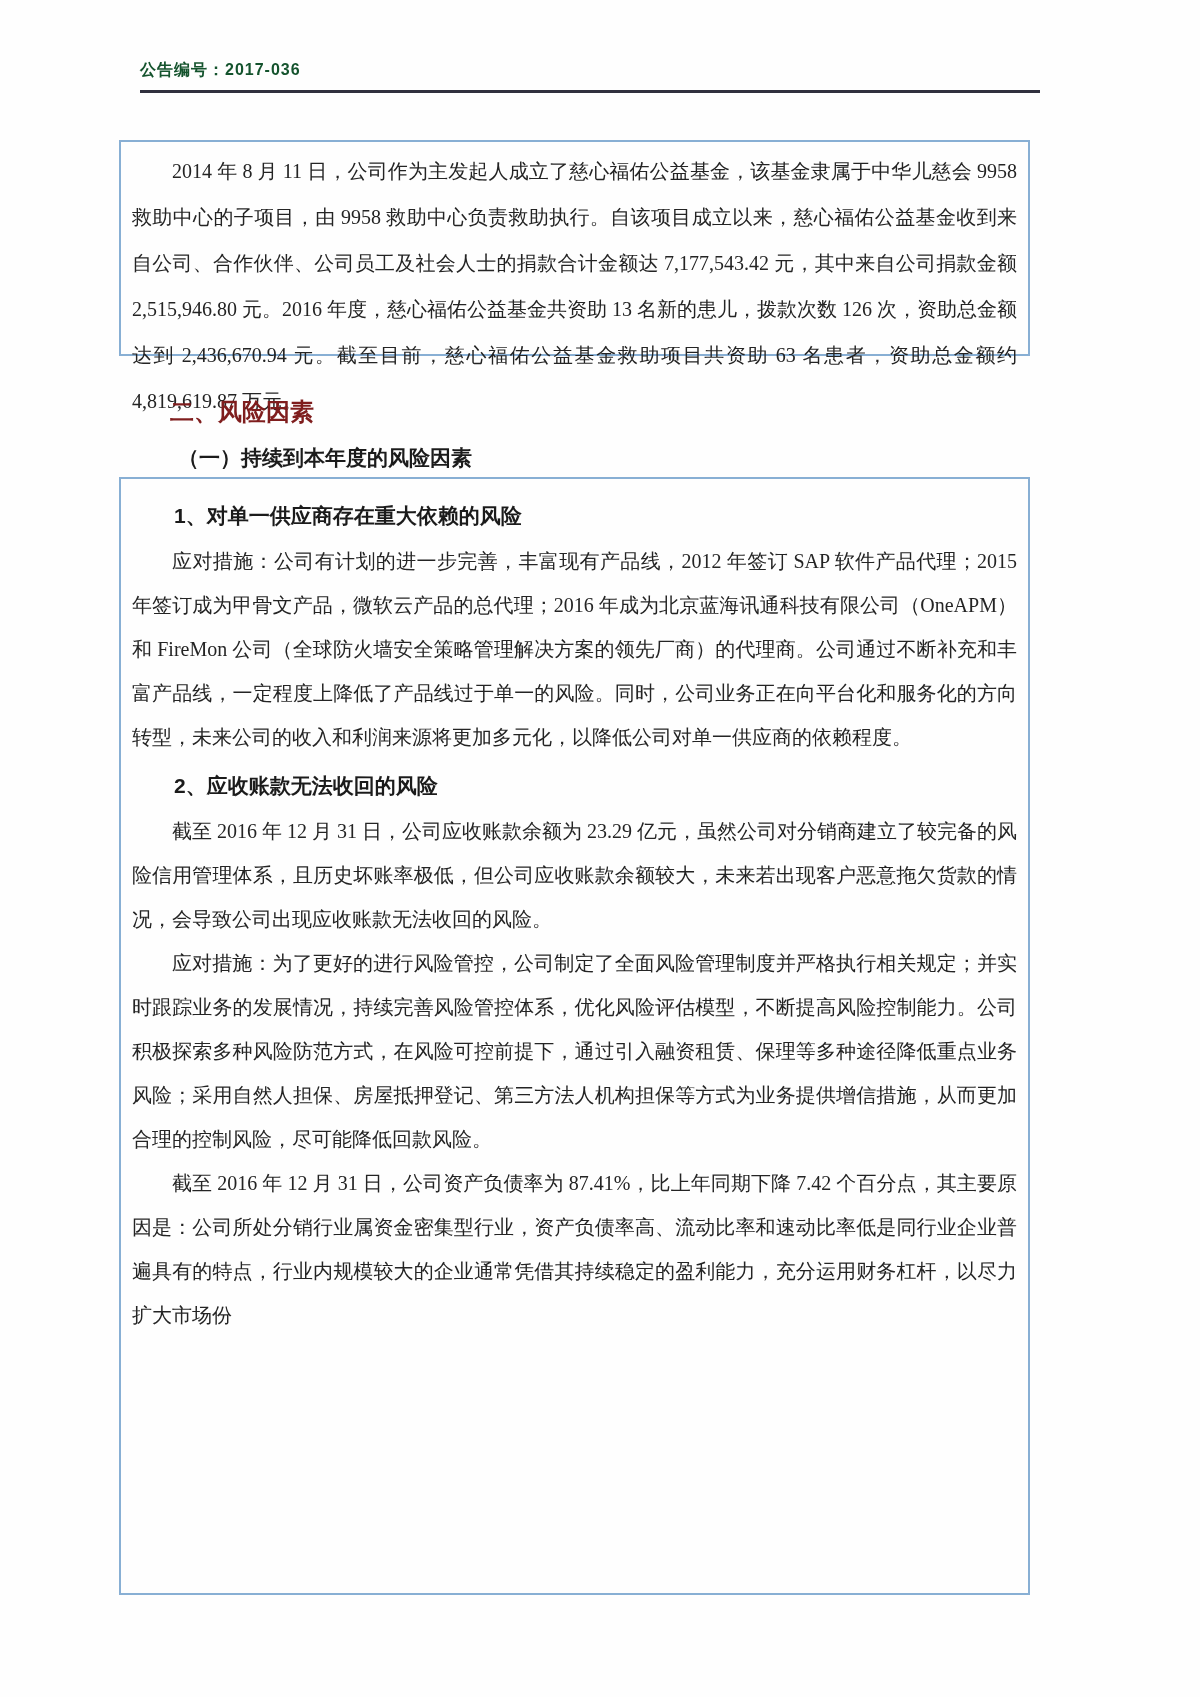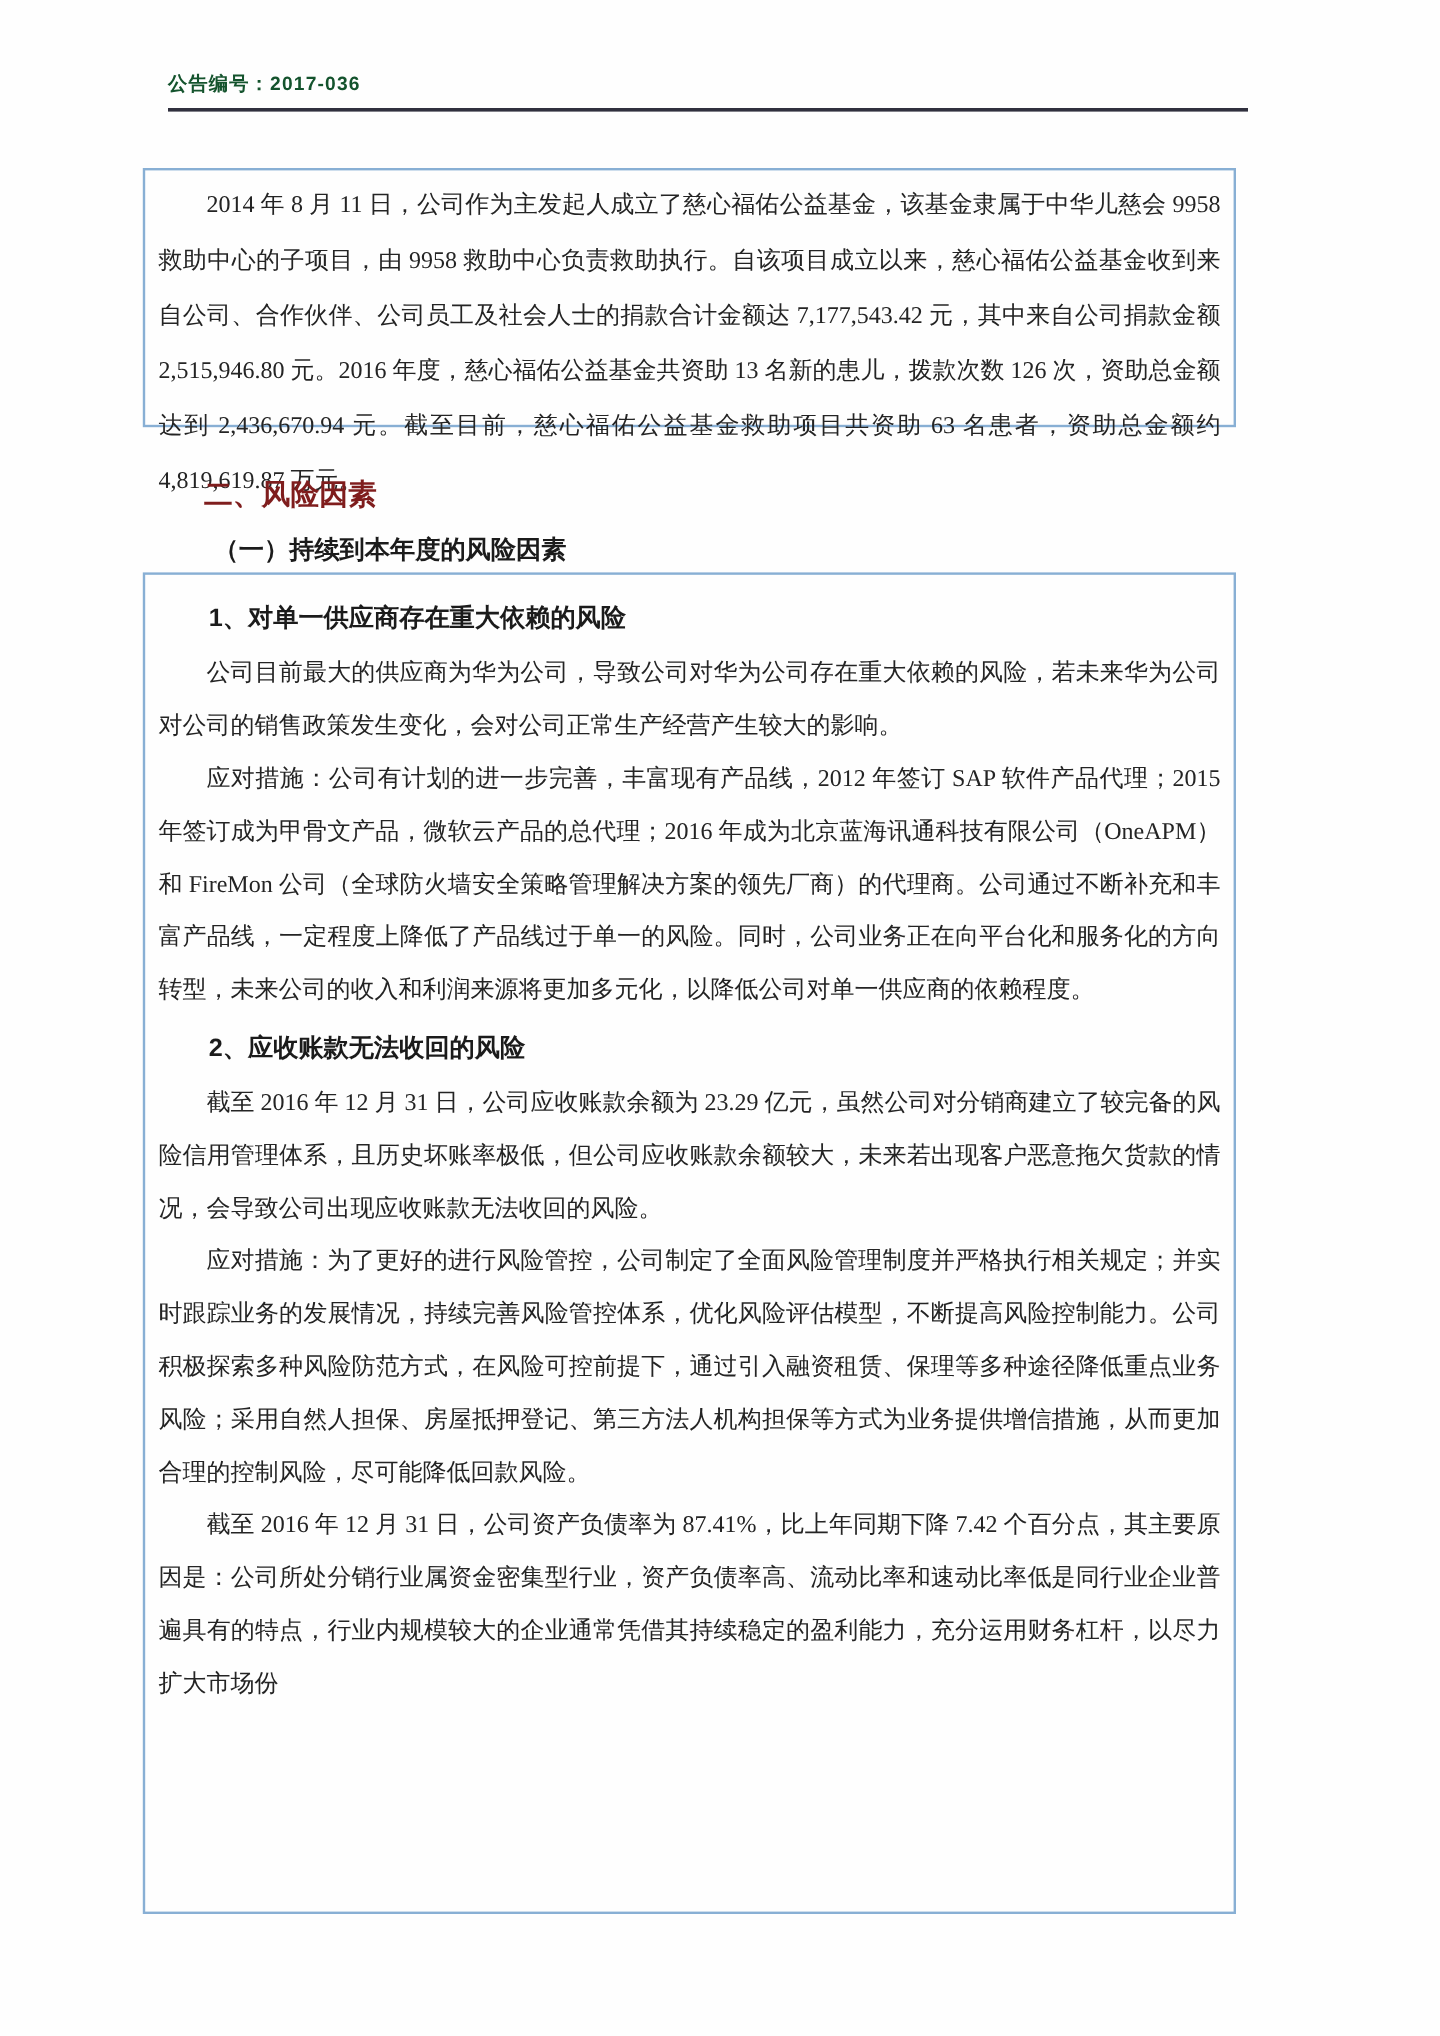--- a/index.html
+++ b/index.html
@@ -113,21 +113,20 @@
     <p class="para">2014 年 8 月 11 日，公司作为主发起人成立了慈心福佑公益基金，该基金隶属于中华儿慈会 9958 救助中心的子项目，由 9958 救助中心负责救助执行。自该项目成立以来，慈心福佑公益基金收到来自公司、合作伙伴、公司员工及社会人士的捐款合计金额达 7,177,543.42 元，其中来自公司捐款金额 2,515,946.80 元。2016 年度，慈心福佑公益基金共资助 13 名新的患儿，拨款次数 126 次，资助总金额达到 2,436,670.94 元。截至目前，慈心福佑公益基金救助项目共资助 63 名患者，资助总金额约 4,819,619.87 万元。</p>
   </div>
 
   <h2 class="sec-title">二、风险因素</h2>
 
   <h3 class="sec-subtitle">（一）持续到本年度的风险因素</h3>
 
   <div class="blue-box risk-box">
 
     <h4 class="risk-heading">1、对单一供应商存在重大依赖的风险</h4>
-    <p class="para">公司目前最大的供应商为华为公司，导致公司对华为公司存在重大依赖的风险，若未来华为公司对公司的销售政策发生变化，会对公司正常生产经营产生较大的影响。</p>
     <p class="para">应对措施：公司有计划的进一步完善，丰富现有产品线，2012 年签订 SAP 软件产品代理；2015 年签订成为甲骨文产品，微软云产品的总代理；2016 年成为北京蓝海讯通科技有限公司（OneAPM）和 FireMon 公司（全球防火墙安全策略管理解决方案的领先厂商）的代理商。公司通过不断补充和丰富产品线，一定程度上降低了产品线过于单一的风险。同时，公司业务正在向平台化和服务化的方向转型，未来公司的收入和利润来源将更加多元化，以降低公司对单一供应商的依赖程度。</p>
 
     <h4 class="risk-heading">2、应收账款无法收回的风险</h4>
     <p class="para">截至 2016 年 12 月 31 日，公司应收账款余额为 23.29 亿元，虽然公司对分销商建立了较完备的风险信用管理体系，且历史坏账率极低，但公司应收账款余额较大，未来若出现客户恶意拖欠货款的情况，会导致公司出现应收账款无法收回的风险。</p>
     <p class="para">应对措施：为了更好的进行风险管控，公司制定了全面风险管理制度并严格执行相关规定；并实时跟踪业务的发展情况，持续完善风险管控体系，优化风险评估模型，不断提高风险控制能力。公司积极探索多种风险防范方式，在风险可控前提下，通过引入融资租赁、保理等多种途径降低重点业务风险；采用自然人担保、房屋抵押登记、第三方法人机构担保等方式为业务提供增信措施，从而更加合理的控制风险，尽可能降低回款风险。</p>
 
     <p class="para">截至 2016 年 12 月 31 日，公司资产负债率为 87.41%，比上年同期下降 7.42 个百分点，其主要原因是：公司所处分销行业属资金密集型行业，资产负债率高、流动比率和速动比率低是同行业企业普遍具有的特点，行业内规模较大的企业通常凭借其持续稳定的盈利能力，充分运用财务杠杆，以尽力扩大市场份</p>
 
   </div>
 

